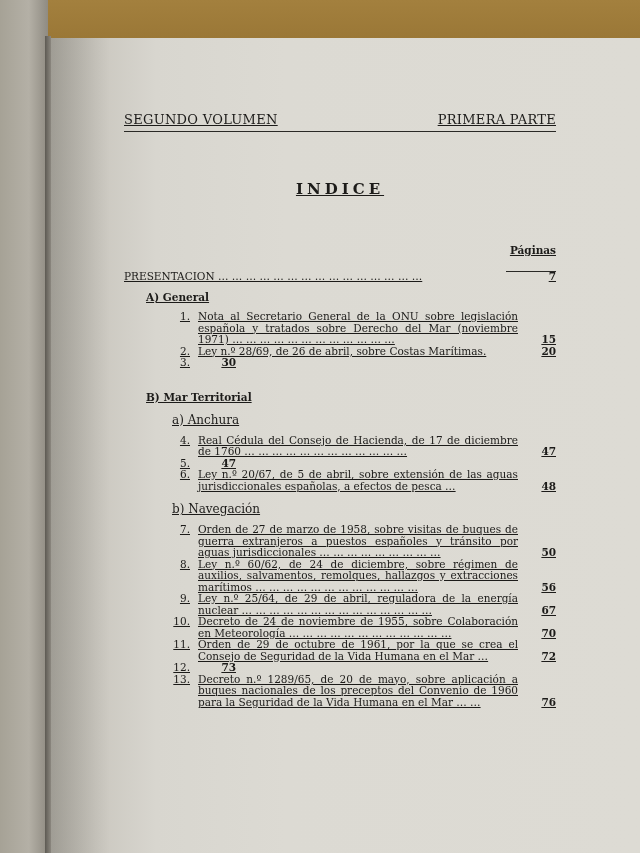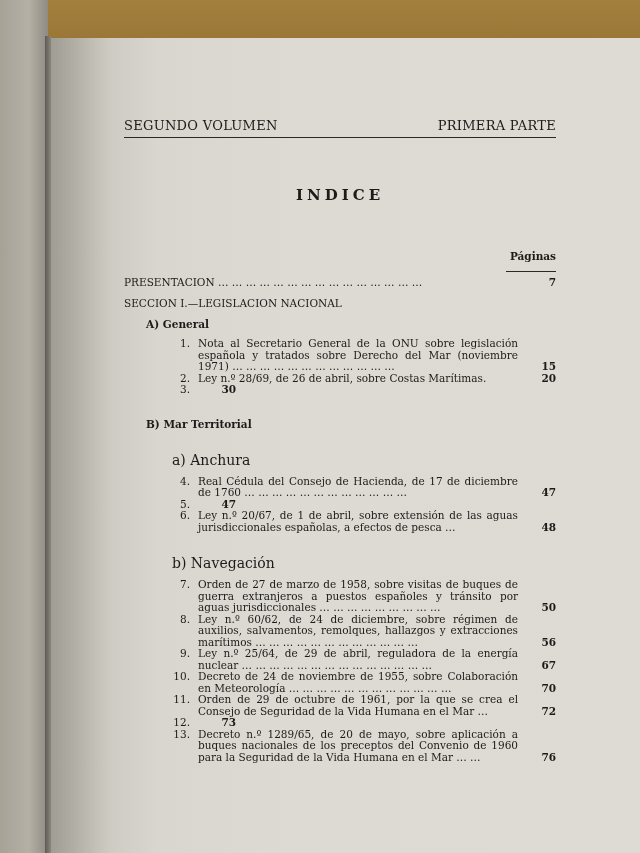--- a/index.html
+++ b/index.html
@@ -24,46 +24,46 @@
     }
     .page {
       position: absolute; left: 50px; top: 38px; width: 590px; height: 815px;
       background: linear-gradient(90deg, #b9b6ad 0%, #cbc8c0 8%, #d8d6cf 18%, #dcdad3 40%, #dddbd4 100%);
     }
     .shadow {
       position: absolute; left: 50px; top: 38px; width: 60px; height: 815px;
       background: linear-gradient(90deg, rgba(80,78,72,0.25), rgba(80,78,72,0));
     }
     .content {
-      position: absolute; left: 124px; top: 118px; width: 432px;
+      position: absolute; left: 124px; top: 112px; width: 432px; text-decoration: underline;
     }
     .running-head {
       display: flex; justify-content: space-between; align-items: flex-end;
       font-size: 13px; letter-spacing: 0.3px;
       padding-bottom: 4px;
       border-bottom: 1.5px solid #2a2926;
     }
     .title {
       text-align: center; margin-top: 48px;
       font-size: 15px; letter-spacing: 4px; font-weight: bold;
     }
     .paginas {
       text-align: right; margin-top: 46px; font-size: 10.5px; font-weight: bold;
       padding-right: 0px;
     }
-    .paginas span { border-bottom: 1px solid #2a2926; padding-bottom: 9px; padding-left: 4px; }
+    .paginas span { border-bottom: 1px solid #2a2926; padding-bottom: 15px; padding-left: 4px; }
     .row {
       display: flex; justify-content: space-between; align-items: flex-end;
       font-size: 10.5px; line-height: 12px;
     }
     .row .pg { width: 24px; text-align: right; font-weight: bold; flex-shrink: 0; }
     .presentacion { margin-top: 14px; font-weight: normal; gap: 7px; }
     .seccion { margin-top: 9px; font-size: 10.5px; }
     .sub-a { margin-top: 9px; margin-left: 22px; font-size: 10.5px; font-weight: bold; }
-    .sub-sm { margin-top: 22px; margin-left: 48px; font-size: 14px; }
+    .sub-sm { margin-top: 10px; margin-left: 48px; font-size: 12px; }
     .entries { margin-top: 8px; }
     .entry { display: flex; align-items: flex-end; font-size: 10.5px; line-height: 11.5px; }
     .entry .num { width: 74px; text-align: right; padding-right: 8px; flex-shrink: 0; align-self: flex-start; }
     .entry .txt { flex: 1; text-align: justify; }
     .entry .pg { width: 38px; text-align: right; font-weight: bold; flex-shrink: 0; }
     .gap-b { margin-top: 22px; }
   </style>
 </head>
 <body>
 
@@ -83,21 +83,20 @@
 
   <div class="paginas">
     <span>Páginas</span>
   </div>
 
   <div class="row presentacion">
     <span>PRESENTACION … … … … … … … … … … … … … … …</span>
     <span class="pg">7</span>
   </div>
 
-  <div class="seccion">SECCION I.—LEGISLACION NACIONAL</div>
 
   <div class="sub-a">A) General</div>
   <div class="entries">
     <div class="entry">
       <span class="num">1.</span>
       <span class="txt">Nota al Secretario General de la ONU sobre legislación española y tratados sobre Derecho del Mar (noviembre 1971) … … … … … … … … … … … …</span>
       <span class="pg">15</span>
     </div>
     <div class="entry">
       <span class="num">2.</span>
@@ -118,21 +117,21 @@
       <span class="num">4.</span>
       <span class="txt">Real Cédula del Consejo de Hacienda, de 17 de diciembre de 1760 … … … … … … … … … … … …</span>
       <span class="pg">47</span>
     </div>
     <div class="entry">
       <span class="num">5.</span>
       <span class="pg">47</span>
     </div>
     <div class="entry">
       <span class="num">6.</span>
-      <span class="txt">Ley n.º 20/67, de 1 de abril, sobre extensión de las aguas jurisdiccionales españolas, a efectos de pesca …</span>
+      <span class="txt">Ley n.º 20/67, de 5 de abril, sobre extensión de las aguas jurisdiccionales españolas, a efectos de pesca …</span>
       <span class="pg">48</span>
     </div>
   </div>
 
   <div class="sub-sm">b) Navegación</div>
   <div class="entries">
     <div class="entry">
       <span class="num">7.</span>
       <span class="txt">Orden de 27 de marzo de 1958, sobre visitas de buques de guerra extranjeros a puestos españoles y tránsito por aguas jurisdiccionales … … … … … … … … …</span>
       <span class="pg">50</span>

